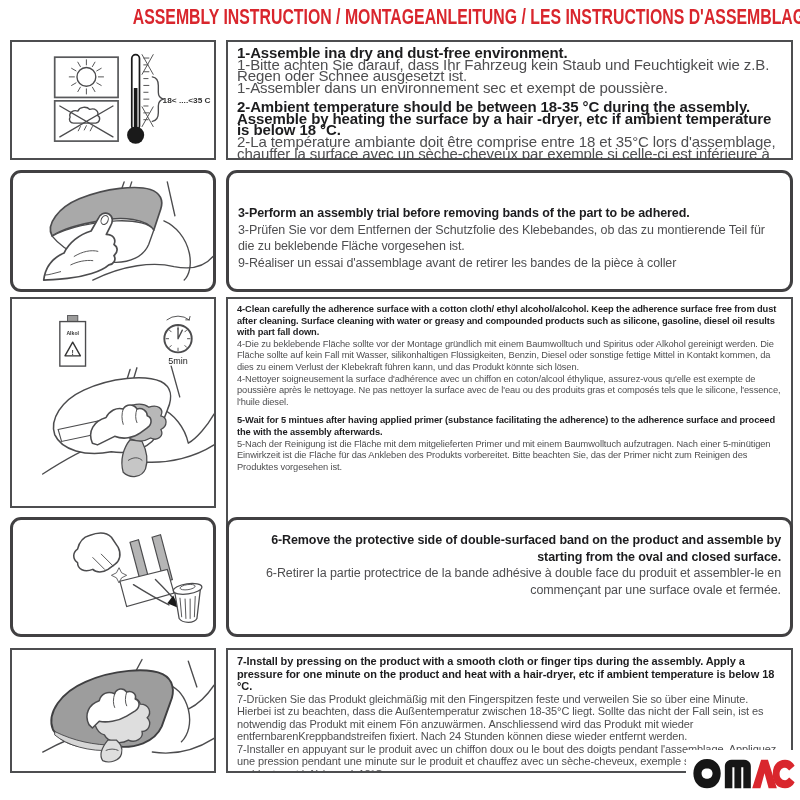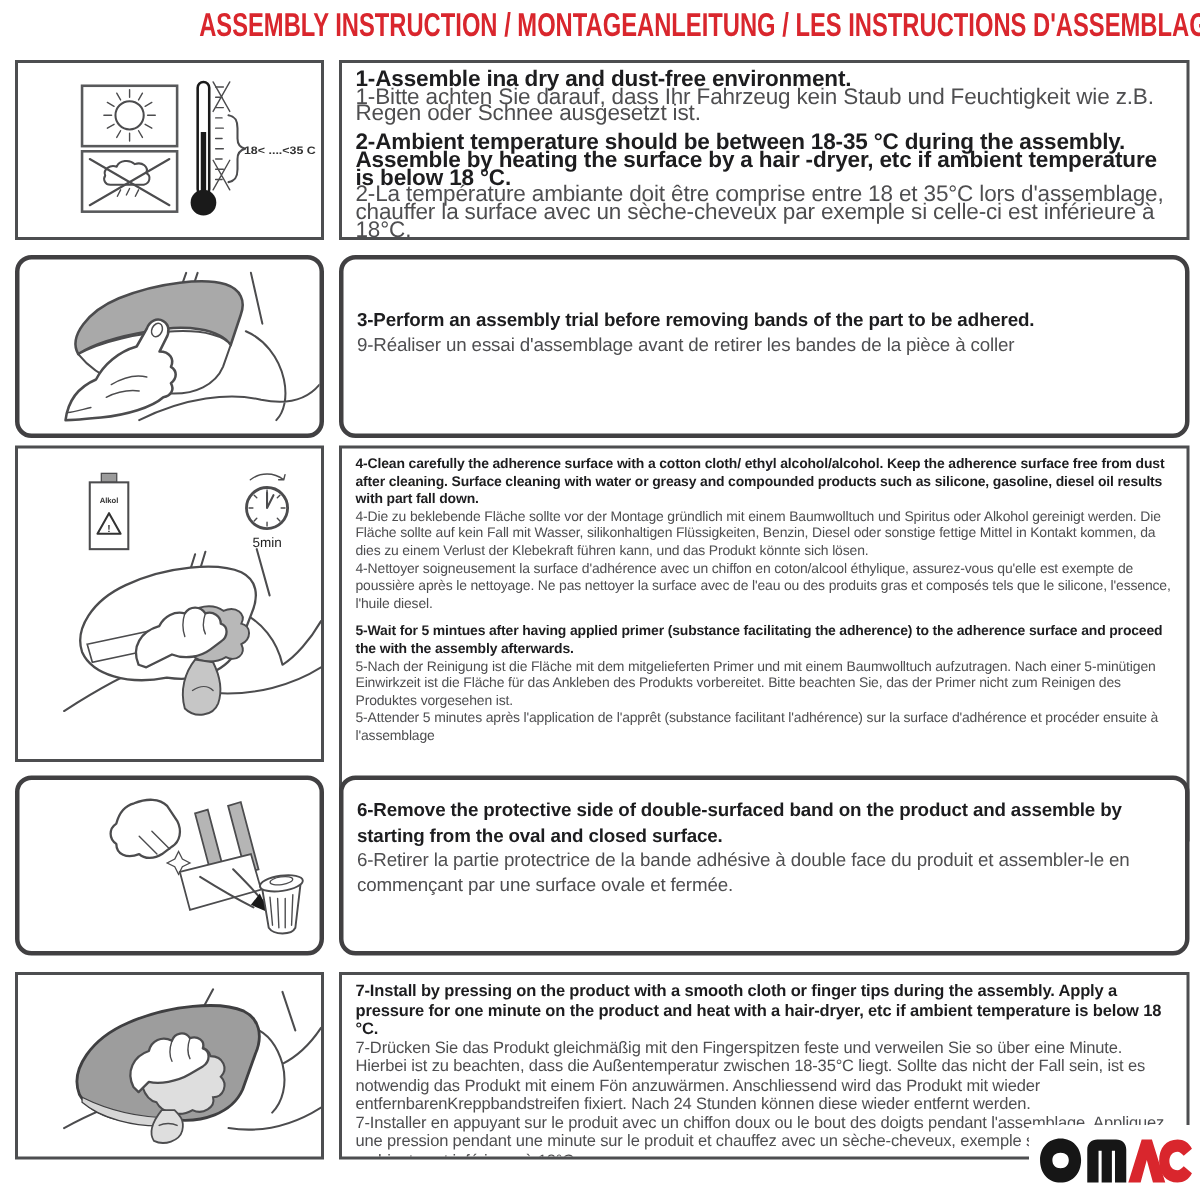--- a/index.html
+++ b/index.html
@@ -18,21 +18,21 @@
   .cell.bold-border{border-width:3px;border-color:#414042;border-radius:11px;}
   .txt{padding:5px 9px;overflow:hidden;}
   .txt p{margin:0;color:#4e4e50;letter-spacing:-0.1px;}
   .txt p.b{font-weight:bold;color:#1d1d1f;}
   .gap{height:7px;}
   .small p{font-size:15px;line-height:11.7px;}
   .tiny p{font-size:9.3px;line-height:11.6px;}
   .big p{font-size:12.5px;line-height:16.5px;}
   .mid p{font-size:11px;line-height:12.5px;}
   .r2pad{padding-top:32px;}
-  .r4pad{padding-top:12px;}
+  .r4pad{padding-top:12px;text-align:right;}
   .illus{display:block;width:100%;height:100%;}
   .ln{stroke:#4c4c4e;fill:none;stroke-width:1.6;stroke-linecap:round;stroke-linejoin:round;}
   .thin{stroke-width:1.1;}
   .logo{
     position:absolute;left:686px;top:750px;width:110px;height:48px;background:#fff;
     z-index:5;display:flex;align-items:center;justify-content:flex-end;padding-left:6px;box-sizing:border-box;
   }
 </style>
 </head>
 <body>
@@ -62,20 +62,21 @@
       <path class="thin ln" d="M118,5 L131,28 M131,5 L118,28 M118,66 L131,89 M131,66 L118,89"></path>
       <path class="ln" d="M130,31 C136,32 137,36 137,41 L137,49 C137,54 139,56 143,57 C139,58 137,60 137,65 L137,73 C137,78 136,82 130,83" stroke-width="1.4"></path>
     </g>
     <text x="142" y="61" font-size="8.5" font-weight="bold" fill="#333" textLength="56" lengthAdjust="spacingAndGlyphs">18&lt; ....&lt;35 C</text>
   </svg>
 </div>
 
 <div class="cell txt small" style="left:226px;top:40px;width:567px;height:120px;">
   <p class="b">1-Assemble ina dry and dust-free environment.</p>
   <p>1-Bitte achten Sie darauf, dass Ihr Fahrzeug kein Staub und Feuchtigkeit wie z.B. Regen oder Schnee ausgesetzt ist.</p>
+  <p>1-Assembler dans un environnement sec et exempt de poussière.</p>
   <div class="gap"></div>
   <p class="b">2-Ambient temperature should be between 18-35 °C  during the assembly. Assemble by heating the surface by a hair -dryer, etc if ambient temperature is below 18 °C.</p>
   <p>2-La température ambiante doit être comprise entre 18 et 35°C lors d'assemblage, chauffer la surface avec un sèche-cheveux par exemple si celle-ci est inférieure à 18°C.</p>
 </div>
 
 <div class="cell bold-border" style="left:10px;top:170px;width:206px;height:122px;">
   <svg class="illus" viewBox="0 0 202 116">
     <path class="ln" d="M97,0 L85,34 M106,0 L94,36 M148,0 L157,40"></path>
     <path class="ln" d="M144,46 C158,52 170,66 174,84 C177,98 174,110 168,116 M60,116 C96,98 132,94 156,100 C176,104 192,100 202,88"></path>
     <g>
@@ -85,20 +86,21 @@
     <g>
       <path d="M2,116 C4,100 12,90 26,84 C32,72 44,62 58,58 L66,44 C68,38 74,35 79,38 C84,41 84,47 81,52 L76,62 C84,62 88,68 85,74 C90,77 90,83 85,87 C88,92 85,97 79,98 C70,106 50,112 30,114 C20,115 10,116 2,116 Z" fill="#fff" stroke="#4c4c4e" stroke-width="2" stroke-linejoin="round"></path>
       <path class="thin ln" d="M38,88 C48,82 58,80 66,82 M34,98 C42,94 52,92 60,93 M22,106 C14,108 8,110 4,110"></path>
       <ellipse cx="74" cy="45" rx="4" ry="5.5" fill="#fff" stroke="#4c4c4e" stroke-width="1.2" transform="rotate(25 74 45)"></ellipse>
     </g>
   </svg>
 </div>
 
 <div class="cell txt big r2pad bold-border" style="left:226px;top:170px;width:567px;height:122px;">
   <p class="b">3-Perform an assembly trial before removing bands of the part to be adhered.</p>
+  <p>3-Prüfen Sie vor dem Entfernen der Schutzfolie des Klebebandes, ob das zu montierende Teil für die zu beklebende Fläche vorgesehen ist.</p>
   <p>9-Réaliser un essai d'assemblage avant de retirer les bandes de la pièce à coller</p>
 </div>
 
 <div class="cell" style="left:10px;top:297px;width:206px;height:211px;">
   <svg class="illus" viewBox="0 0 202 205">
     <g>
       <rect x="31" y="1" width="12" height="7" fill="#9b9b9b" stroke="#4c4c4e" stroke-width="1"></rect>
       <rect x="22" y="8" width="30" height="52" fill="#fff" stroke="#4c4c4e" stroke-width="1.6"></rect>
       <text x="37" y="24" font-size="6" font-weight="bold" text-anchor="middle" fill="#333">Alkol</text>
       <path d="M37,32 L46,48 L28,48 Z" fill="none" stroke="#333" stroke-width="1.6" stroke-linejoin="round"></path>
@@ -127,21 +129,20 @@
   </svg>
 </div>
 
 <div class="cell txt tiny" style="left:226px;top:297px;width:567px;height:264px;">
   <p class="b">4-Clean carefully the adherence surface with a cotton cloth/ ethyl alcohol/alcohol. Keep the adherence surface free from dust after cleaning. Surface cleaning with water or greasy and compounded products such as silicone, gasoline, diesel oil results with part fall down.</p>
   <p>4-Die zu beklebende Fläche sollte vor der Montage gründlich mit einem Baumwolltuch und Spiritus oder Alkohol gereinigt werden. Die Fläche sollte auf kein Fall mit Wasser, silikonhaltigen Flüssigkeiten, Benzin, Diesel oder sonstige fettige Mittel in Kontakt kommen, da dies zu einem Verlust der Klebekraft führen kann, und das Produkt könnte sich lösen.</p>
   <p>4-Nettoyer soigneusement la surface d'adhérence avec un chiffon en coton/alcool éthylique, assurez-vous qu'elle est exempte de poussière après le nettoyage. Ne pas nettoyer la surface avec de l'eau ou des produits gras et composés tels que le silicone, l'essence, l'huile diesel.</p>
   <div class="gap"></div>
   <p class="b">5-Wait for 5 mintues after having applied primer (substance facilitating the adherence) to the adherence surface and proceed the with the assembly afterwards.</p>
   <p>5-Nach der Reinigung ist die Fläche mit dem mitgelieferten Primer und mit einem Baumwolltuch aufzutragen. Nach einer 5-minütigen Einwirkzeit ist die Fläche für das Ankleben des Produkts vorbereitet. Bitte beachten Sie, das der Primer nicht zum Reinigen des Produktes vorgesehen ist.</p>
-  <p>5-Attender 5 minutes après l'application de l'apprêt (substance facilitant l'adhérence) sur la surface d'adhérence et procéder ensuite à l'assemblage</p>
 </div>
 
 <div class="cell bold-border" style="left:10px;top:517px;width:206px;height:120px;">
   <svg class="illus" viewBox="0 0 202 114">
     <g>
       <path d="M56,8 C66,4 76,4 82,10 L90,22 C94,30 92,38 86,42 L78,48 C72,52 64,52 60,48 C50,52 42,48 42,40 C36,36 36,28 42,24 C44,16 48,10 56,8 Z" fill="#fff" stroke="#4c4c4e" stroke-width="1.8" stroke-linejoin="round"></path>
       <path class="thin ln" d="M70,30 L84,44 M60,34 L74,48"></path>
       <path d="M88,52 l3,-6 l3,6 l6,3 l-6,3 l-3,6 l-3,-6 l-6,-3 Z" fill="#fff" stroke="#4c4c4e" stroke-width="1"></path>
     </g>
     <g>

